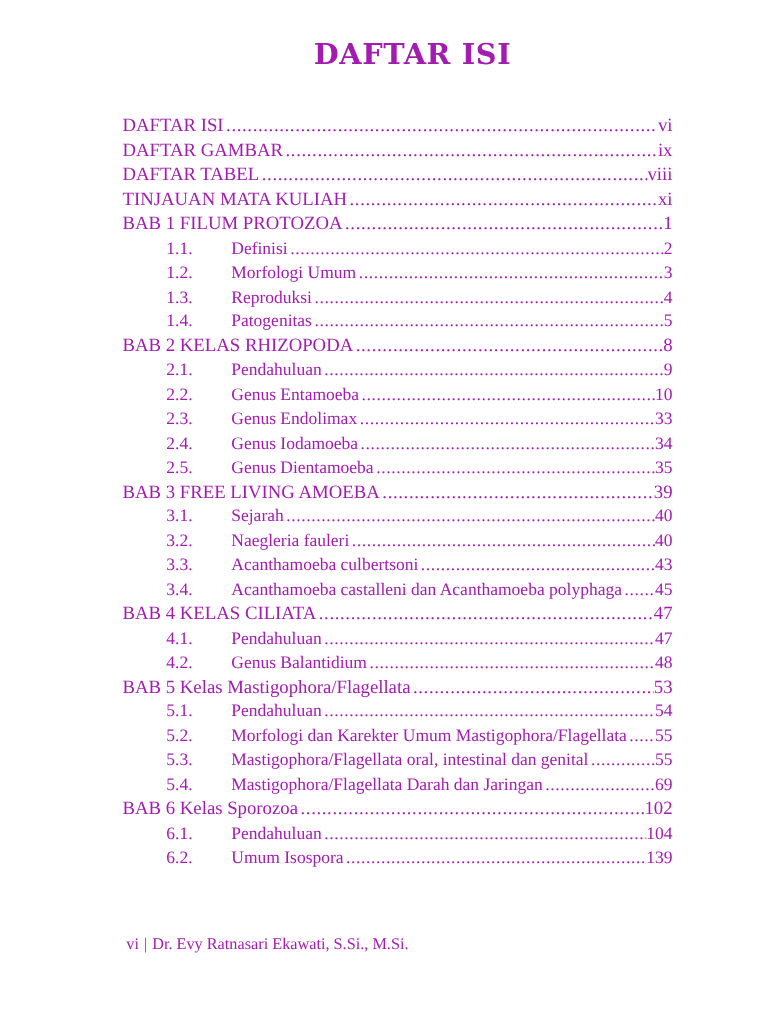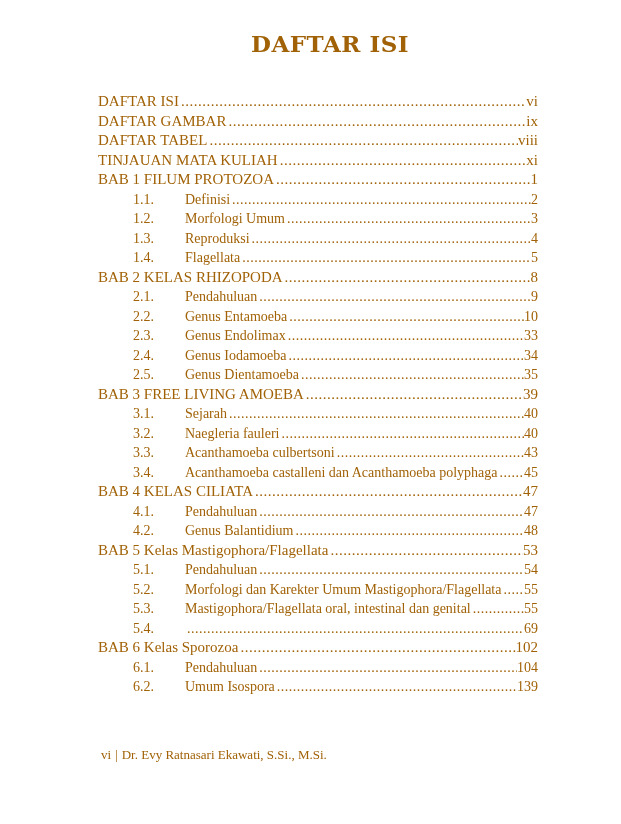--- a/index.html
+++ b/index.html
@@ -1,21 +1,21 @@
 <!DOCTYPE html>
 <html><head>
 <meta charset="utf-8">
 <style>
   html, body { margin: 0; padding: 0; background: #ffffff; }
   .page {
     position: relative;
     width: 621px;
     height: 824px;
     background: #ffffff;
-    color: #a16207;
+    color: #a21caf;
     font-family: "Liberation Serif", serif;
     overflow: hidden;
   }
   .title {
     position: absolute;
     top: 30px;
     left: 98px;
     width: 440px;
     box-sizing: border-box;
     padding-left: 24px;
@@ -115,21 +115,21 @@
         <span class="pagenum">3</span>
       </div>
       <div class="row lvl1">
         <span class="num">1.3.</span>
         <span class="label"><span>Reproduksi</span></span>
         <span class="leader"></span>
         <span class="pagenum">4</span>
       </div>
       <div class="row lvl1">
         <span class="num">1.4.</span>
-        <span class="label"><span>Flagellata</span></span>
+        <span class="label"><span>Patogenitas</span></span>
         <span class="leader"></span>
         <span class="pagenum">5</span>
       </div>
       <div class="row">
         <span class="label"><span>BAB 2 KELAS RHIZOPODA</span></span>
         <span class="leader"></span>
         <span class="pagenum">8</span>
       </div>
       <div class="row lvl1">
         <span class="num">2.1.</span>
@@ -225,20 +225,21 @@
         <span class="pagenum">55</span>
       </div>
       <div class="row lvl1">
         <span class="num">5.3.</span>
         <span class="label"><span>Mastigophora/Flagellata oral, intestinal dan genital</span></span>
         <span class="leader"></span>
         <span class="pagenum">55</span>
       </div>
       <div class="row lvl1">
         <span class="num">5.4.</span>
+        <span class="label"><span>Mastigophora/Flagellata Darah dan Jaringan</span></span>
         <span class="leader"></span>
         <span class="pagenum">69</span>
       </div>
       <div class="row">
         <span class="label"><span>BAB 6 Kelas Sporozoa</span></span>
         <span class="leader"></span>
         <span class="pagenum">102</span>
       </div>
       <div class="row lvl1">
         <span class="num">6.1.</span>

